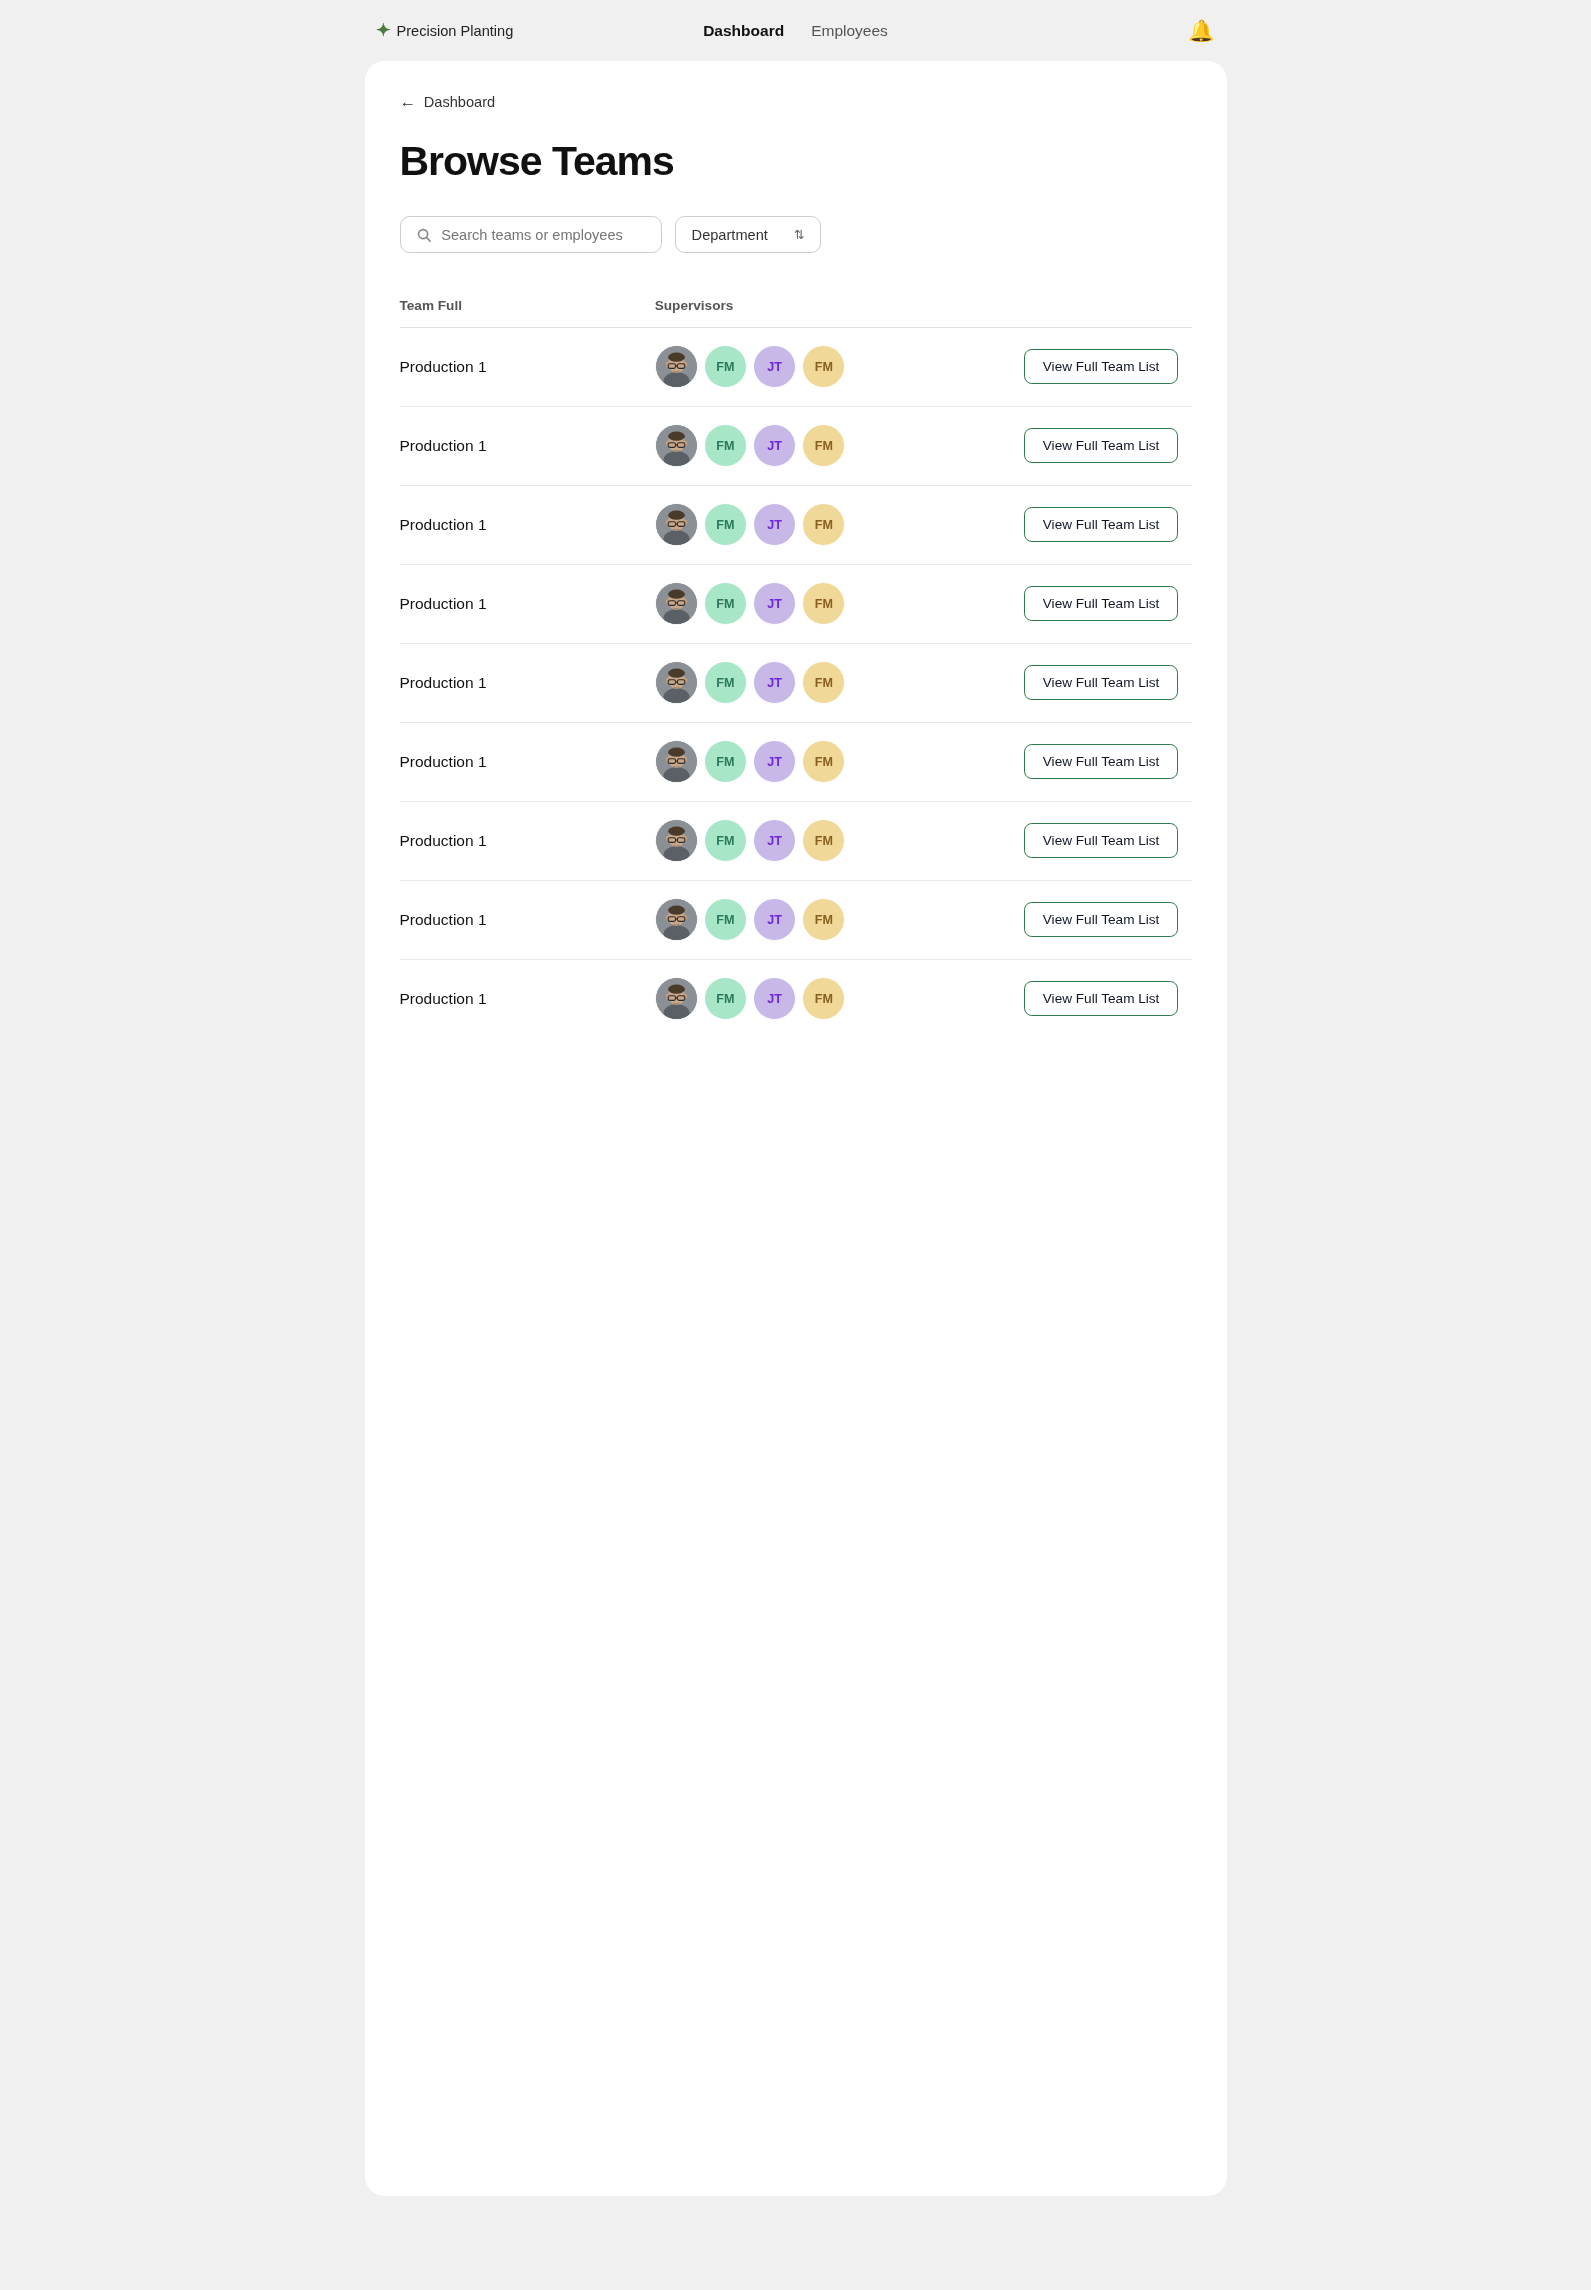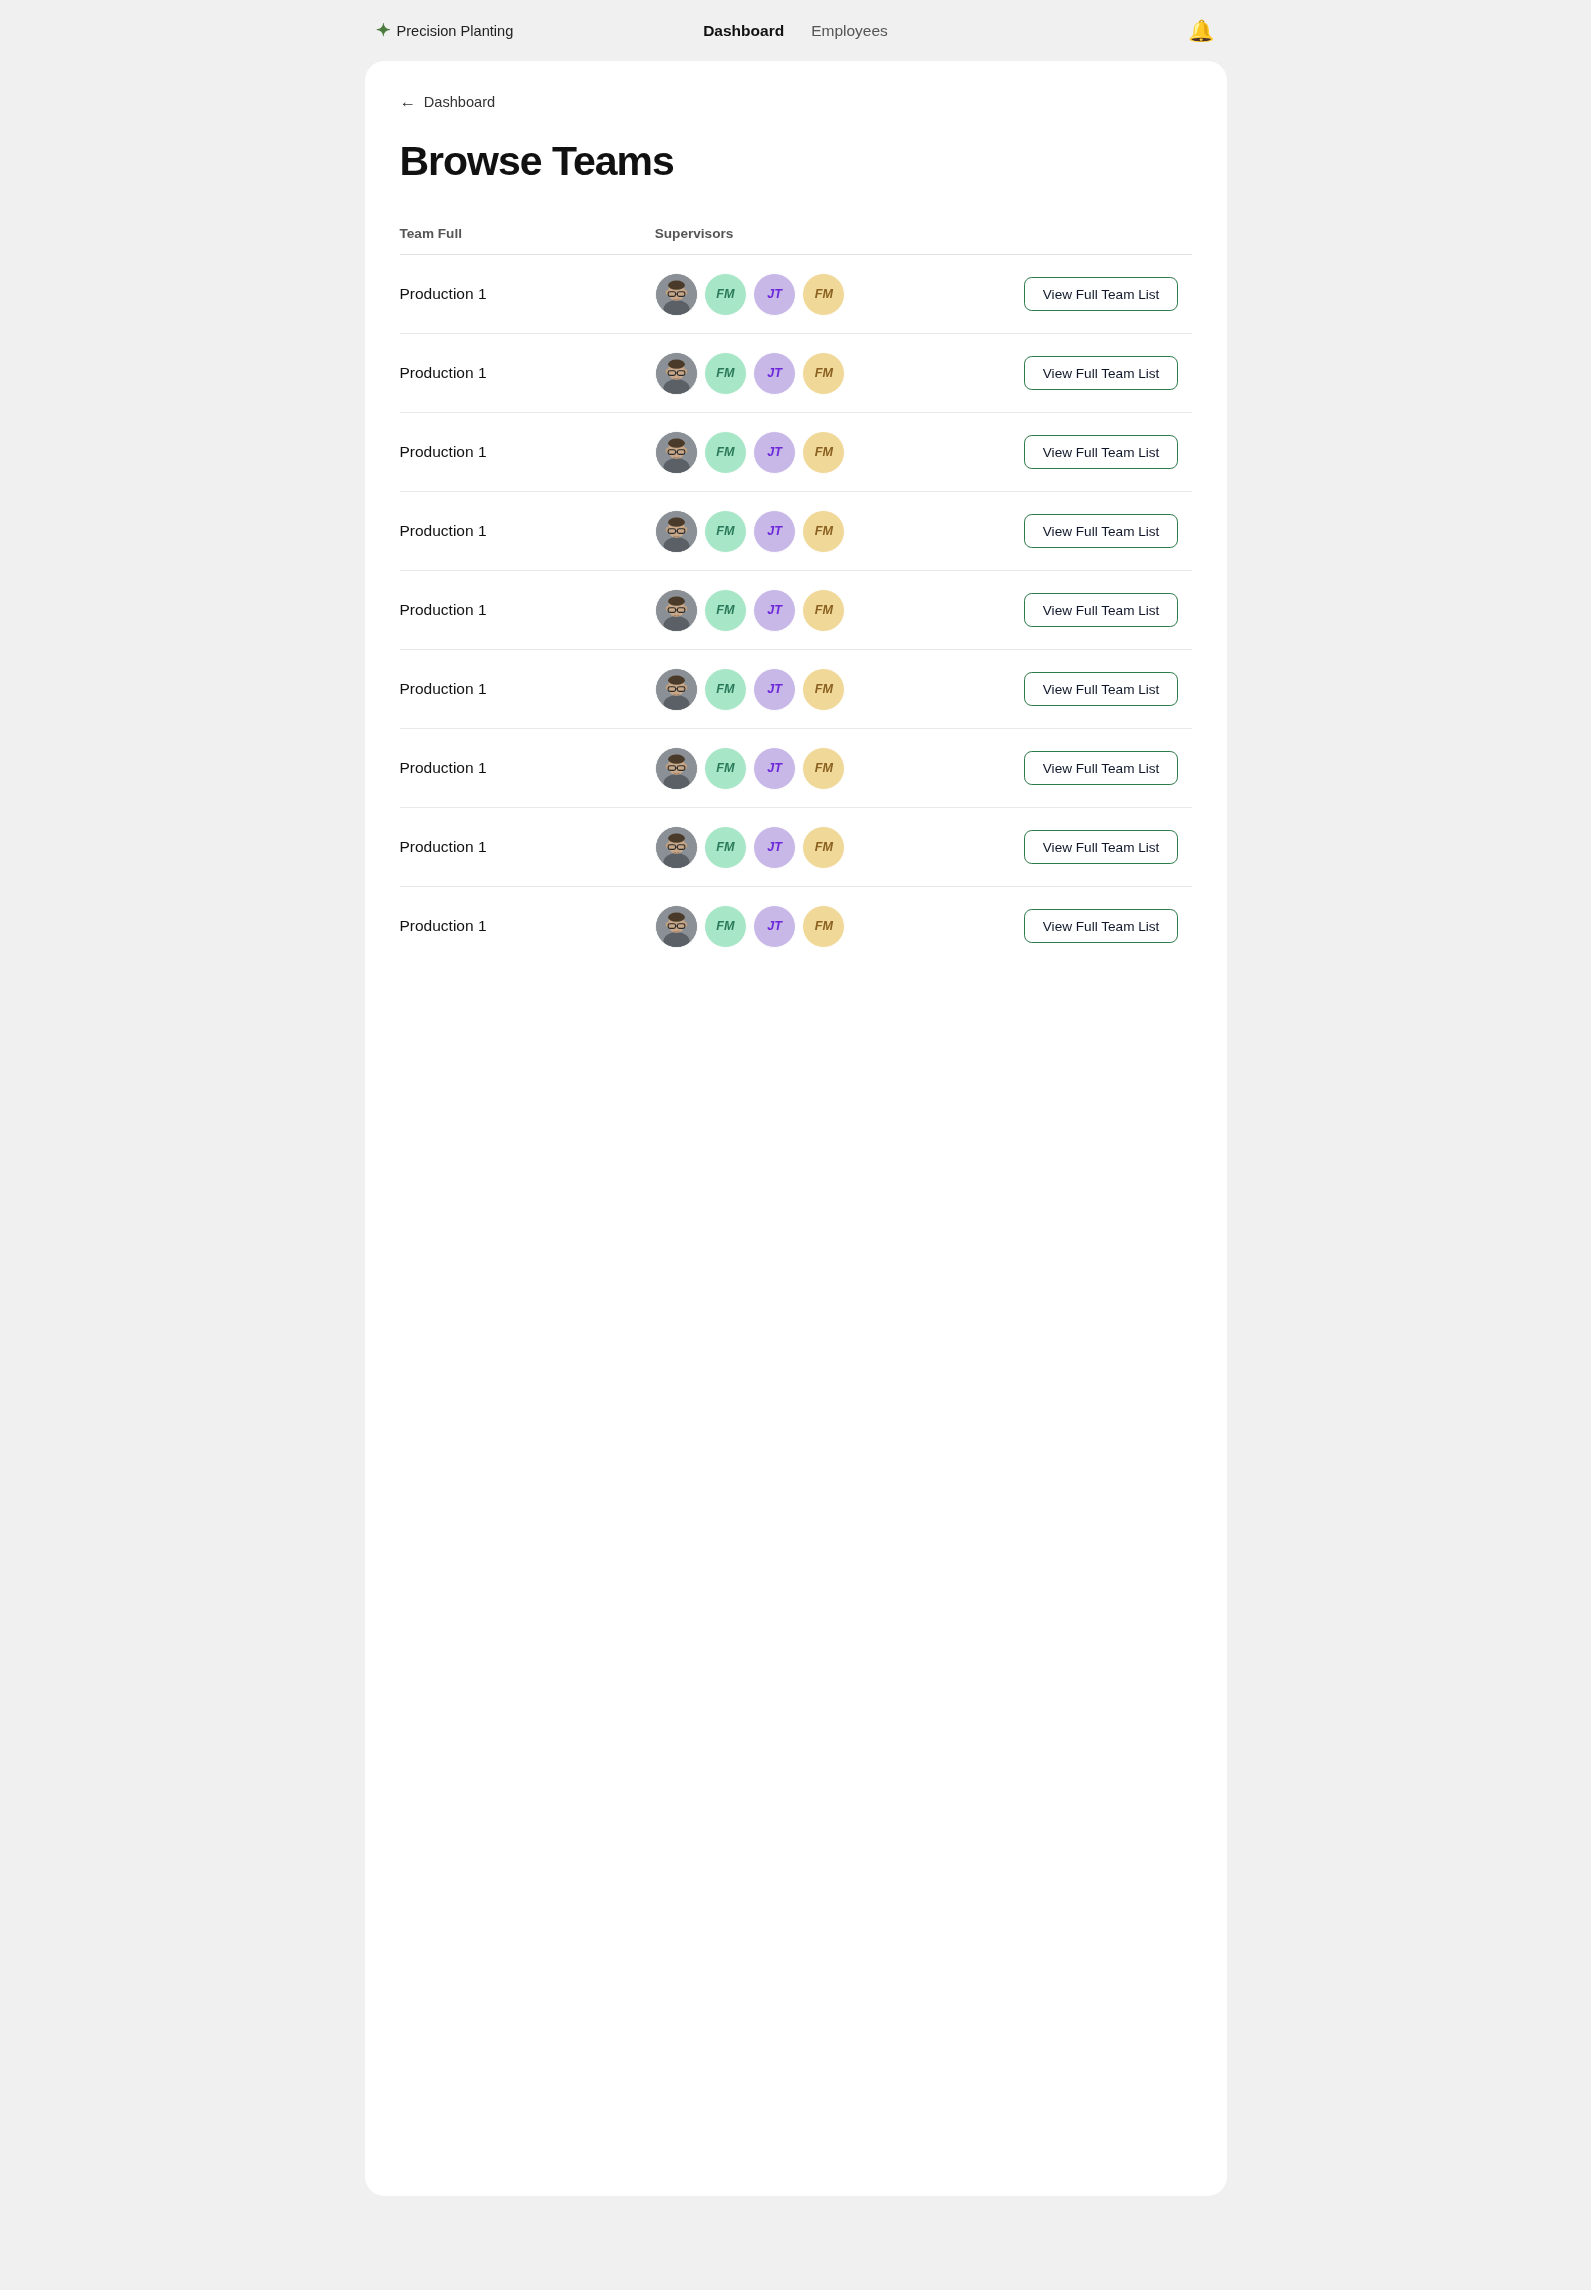--- a/index.html
+++ b/index.html
@@ -182,21 +182,20 @@
       color: #111;
       min-width: 175px;
     }
     .supervisors-cell {
       min-width: 213px;
     }
     .avatar-group {
       display: flex;
       align-items: flex-start;
       gap: 12px;
-      font-style: italic;
     }
     .avatar {
       width: 43px;
       height: 43px;
       border-radius: 50%;
       display: flex;
       align-items: center;
       justify-content: center;
       font-size: 12.6px;
       font-weight: 700;
@@ -261,20 +260,33 @@
 
   <div class="main-card">
 
     <div class="breadcrumb">
       <span class="breadcrumb-arrow">←</span>
       <span>Dashboard</span>
     </div>
 
     <h1 class="page-title">Browse Teams</h1>
 
+    <div class="search-filter-row">
+      <div class="search-box">
+        <svg class="search-icon-svg" width="15.5" height="15.5" viewBox="0 0 24 24" fill="none" stroke="#888" stroke-width="2.5" stroke-linecap="round" stroke-linejoin="round">
+          <circle cx="11" cy="11" r="7"></circle>
+          <line x1="16.5" y1="16.5" x2="22" y2="22"></line>
+        </svg>
+        <input class="search-input" type="text" placeholder="Search teams or employees" style="">
+      </div>
+      <div class="department-select">
+        <span>Department</span>
+        <span class="sort-icon">⇅</span>
+      </div>
+    </div>
 
     <table class="teams-table">
       <thead>
         <tr>
           <th>Team Full</th>
           <th>Supervisors</th>
           <th></th>
         </tr>
       </thead>
       <tbody id="teams-tbody">

